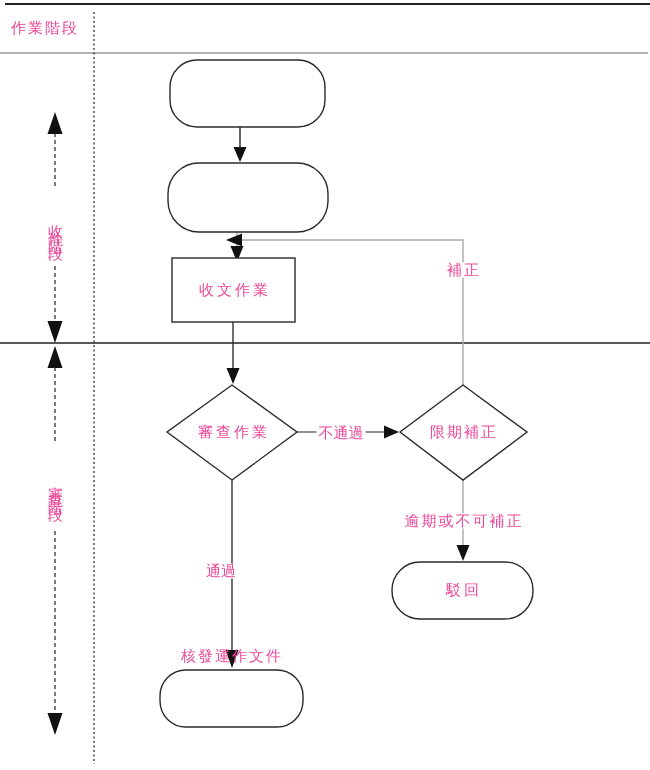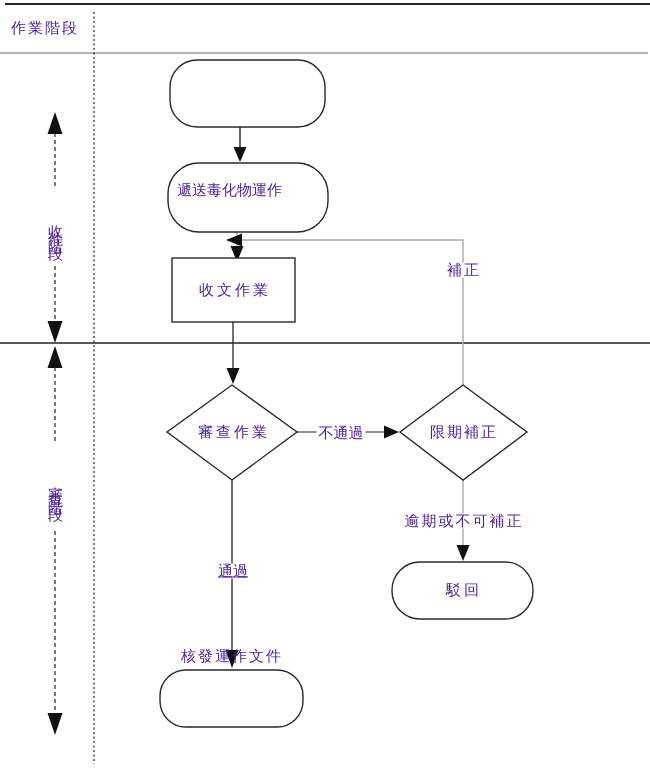--- a/index.html
+++ b/index.html
@@ -2,21 +2,21 @@
 <html><head>
 <meta charset="utf-8">
 <style>
   html,body{margin:0;padding:0;background:#fff;}
   .canvas{
     position:relative;width:650px;height:770px;background:#ffffff;
     font-family:"DejaVu Serif","Liberation Serif",serif;color:#111;
     overflow:hidden;
   }
   .canvas svg{position:absolute;left:0;top:0;}
-  .lbl{position:absolute;font-size:15px;line-height:1;white-space:nowrap;color:#4c1d95;}
+  .lbl{position:absolute;font-size:15px;line-height:1;white-space:nowrap;color:#ec4899;}
   .ctr{transform:translate(-50%,-50%);}
   .vtext{writing-mode:vertical-rl;text-orientation:upright;letter-spacing:7px;line-height:1;}
   .twoline{line-height:21px;font-size:15px;}
   .onwire{background:#fff;padding:0 2px;}
   .ls2{letter-spacing:2px;} .ls3{letter-spacing:3px;} .ls10{letter-spacing:10px;}
   .stroke-dark{stroke:#222;fill:none;}
   .stroke-gray{stroke:#a9a9a9;fill:none;}
   .node{fill:#ffffff;stroke:#2a2a2a;stroke-width:1.4;}
   .ah{fill:#111;stroke:none;}
 </style>
@@ -71,26 +71,25 @@
     <rect x="392" y="562" width="141" height="57" rx="28" ry="28" class="node"></rect>
     <rect x="160" y="670" width="143" height="57" rx="26" ry="26" class="node"></rect>
   </svg>
 
   <div class="lbl ls2" style="left:11px;top:21px;">作業階段</div>
 
   <div class="lbl vtext ctr" style="left:55px;top:227px;">收件階段</div>
   <div class="lbl vtext ctr" style="left:55px;top:488px;">審查階段</div>
 
   <div class="lbl twoline" style="left:177px;top:180px;">
-    <div>遞送毒化物運作</div>
   </div>
   <div class="lbl ctr ls3" style="left:235px;top:290px;">收文作業</div>
   <div class="lbl ctr ls3" style="left:234px;top:432px;">審查作業</div>
   <div class="lbl ctr ls2" style="left:464px;top:432px;">限期補正</div>
   <div class="lbl ctr ls3" style="left:464px;top:590px;">駁回</div>
   <div class="lbl ctr ls2" style="left:232px;top:656px;">核發運作文件</div>
 
   <div class="lbl ctr onwire ls2" style="left:464px;top:270px;">補正</div>
   <div class="lbl ctr onwire" style="left:341px;top:433px;">不通過</div>
   <div class="lbl ctr onwire ls2" style="left:464px;top:521px;">逾期或不可補正</div>
-  <div class="lbl ctr onwire" style="left:233px;top:571px;text-decoration:underline;">通過</div>
+  <div class="lbl ctr onwire" style="left:221px;top:571px;">通過</div>
 
 </div>
 
 </body></html>

